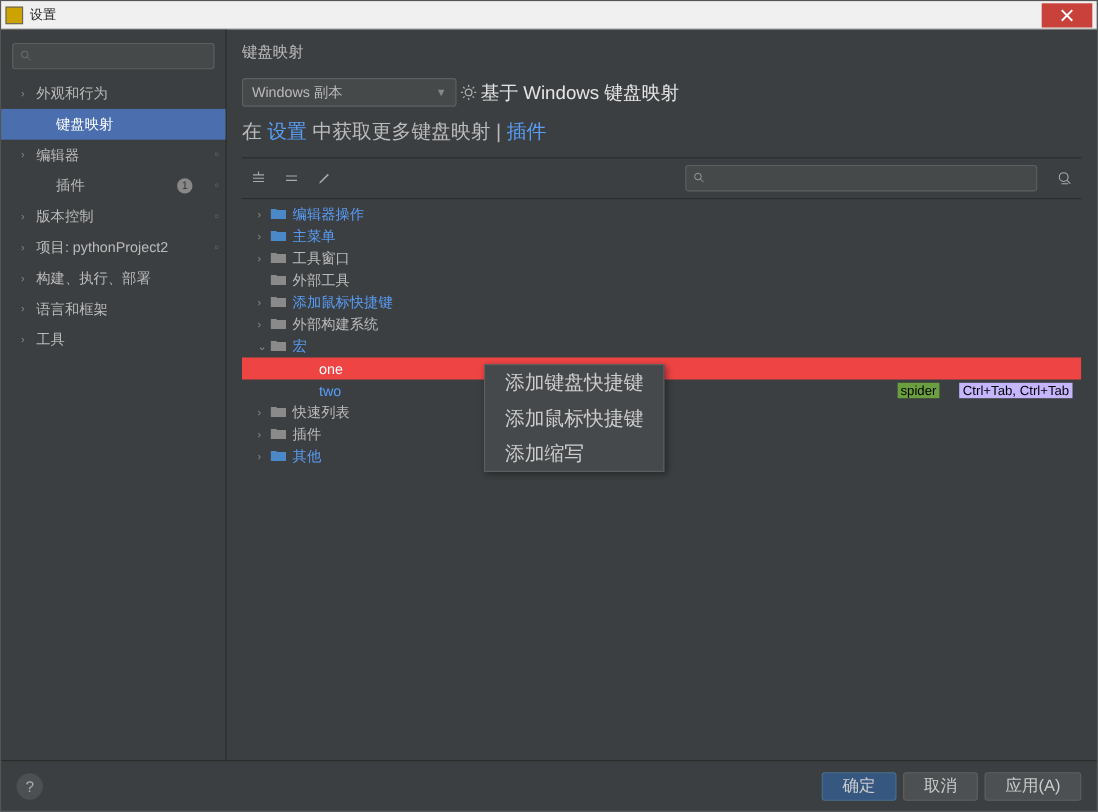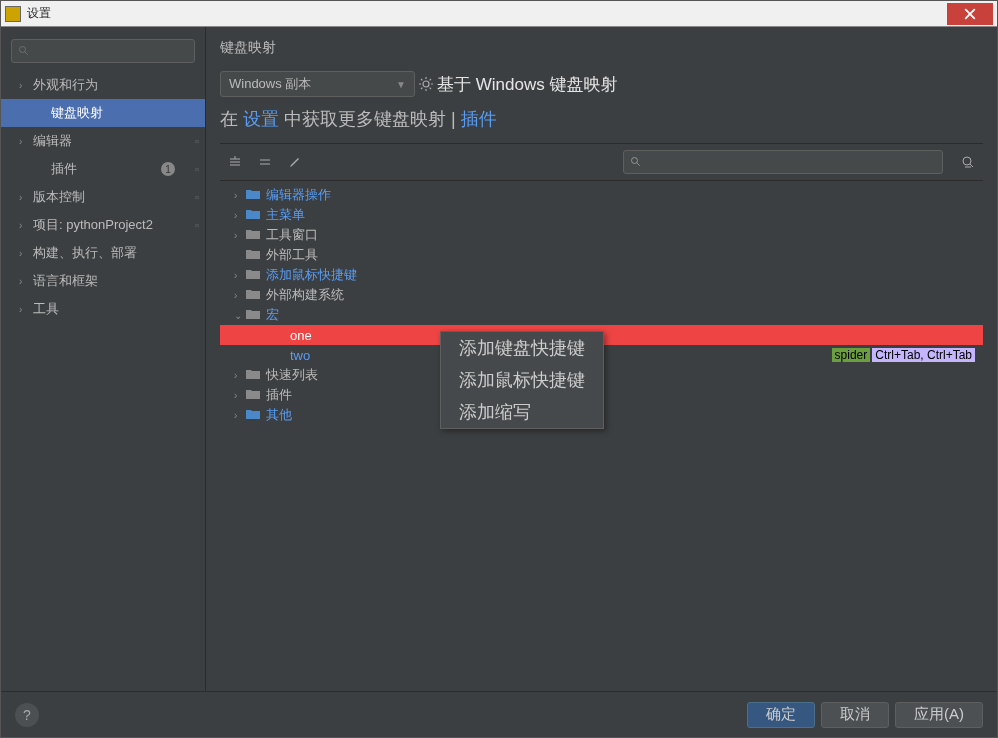--- a/index.html
+++ b/index.html
@@ -35,21 +35,21 @@
 .search2 { width: 320px; height: 24px; background: #45494a; border: 1px solid #5e6060; border-radius: 3px; display: flex; align-items: center; padding: 0 6px; }
 .find-btn { width: 22px; height: 22px; display: flex; align-items: center; justify-content: center; color: #aaa; cursor: pointer; margin-left: 6px; }
 .tree { flex: 1; overflow: auto; padding-top: 4px; position: relative; }
 .tree-row { display: flex; align-items: center; height: 20px; font-size: 13px; color: #bbb; cursor: pointer; }
 .tree-row.d1 { padding-left: 14px; }
 .tree-row.d2 { padding-left: 58px; }
 .tree-row.selected { background: #ef4444; color: #fff; }
 .tree-row .chev { width: 12px; color: #888; font-size: 10px; }
 .tree-row .folder { width: 16px; height: 14px; margin-right: 4px; display: inline-flex; }
 .tree-row .lk { color: #589df6; }
-.shortcut-tags { position: absolute; right: 8px; display: flex; gap: 2px; }
+.shortcut-tags { position: absolute; right: 8px; display: flex; gap: 18px; }
 .tag-green { background: #6a9e3f; color: #000; padding: 0 3px; font-size: 12px; }
 .tag-yellow { background: #c4b5fd; color: #000; padding: 0 3px; font-size: 12px; }
 .context-menu { position: absolute; background: #46494b; border: 1px solid #5e6060; box-shadow: 2px 2px 6px rgba(0,0,0,0.4); z-index: 100; }
 .context-item { padding: 4px 18px; font-size: 18px; color: #ccc; cursor: pointer; white-space: nowrap; }
 .footer { height: 46px; border-top: 1px solid #2b2b2b; display: flex; align-items: center; padding: 0 14px; }
 .help-btn { width: 24px; height: 24px; border-radius: 12px; background: #4c5052; color: #aaa; display: flex; align-items: center; justify-content: center; font-size: 14px; cursor: pointer; }
 .footer-spacer { flex: 1; }
 .btn { height: 26px; padding: 0 18px; background: #4c5052; border: 1px solid #5e6060; color: #ccc; font-size: 15px; margin-left: 6px; border-radius: 3px; cursor: pointer; display: flex; align-items: center; }
 .btn.primary { background: #365880; border-color: #4a708b; }
 svg { fill: currentColor; }

